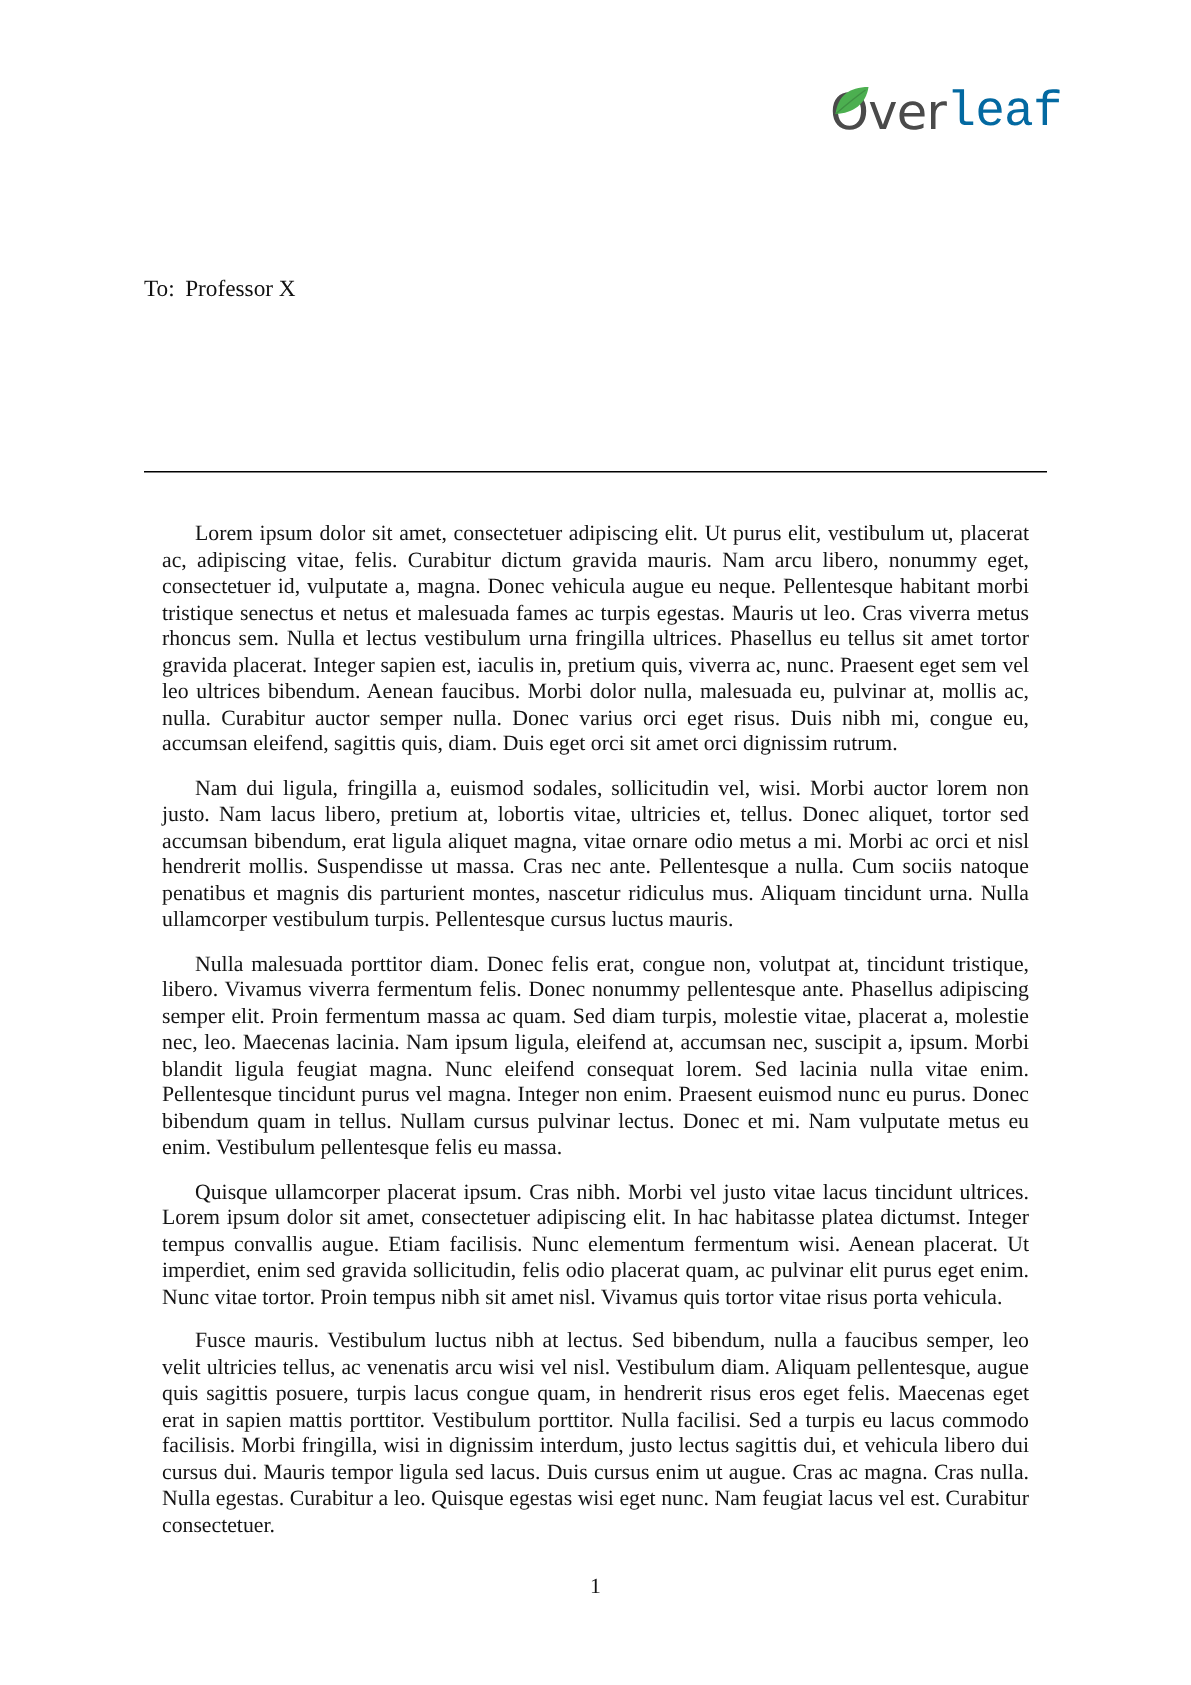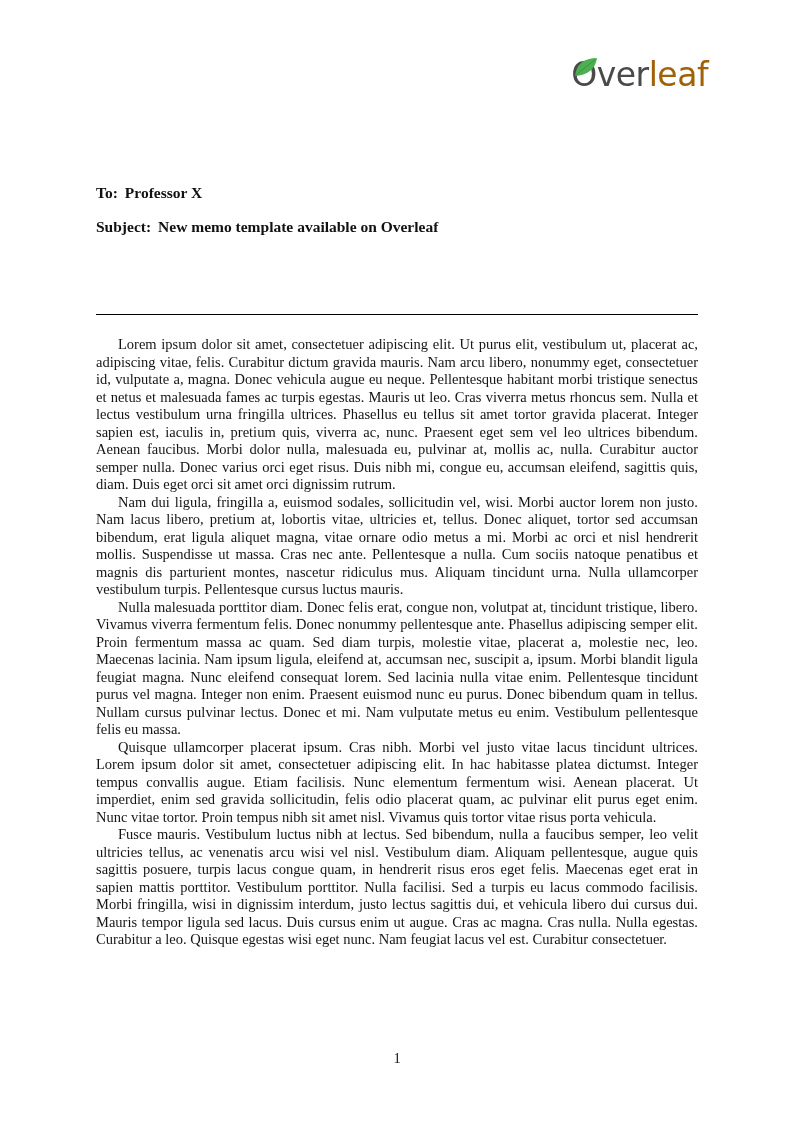--- a/index.html
+++ b/index.html
@@ -33,41 +33,41 @@
   .logo-o-wrap {
     position: relative;
     display: inline-block;
   }
   .logo-leaf {
     position: absolute;
     top: -9px;
     left: 3px;
   }
   .logo-text-over { color: #4a4a4a; }
-  .logo-text-leaf { color: #a16207; }
+  .logo-text-leaf { color: #0369a1; font-family: Liberation Mono, monospace; }
 
   
   .memo-header {
     position: absolute;
     top: 183px;
     left: 96px;
     right: 96px;
     font-size: 15.5px;
   }
   .field-row {
     line-height: 20px;
     margin-bottom: 14px;
     white-space: nowrap;
   }
   .field-label {
-    font-weight: bold;
+    font-weight: normal;
     margin-right: 7px;
   }
   .field-value {
-    font-weight: bold;
+    font-weight: normal;
     text-align: center;
   }
 
   
   .header-divider {
     position: absolute;
     top: 314px;
     left: 96px;
     right: 96px;
     border: none;
@@ -80,21 +80,21 @@
     position: absolute;
     top: 336px;
     left: 96px;
     width: 602px;
     font-size: 14.5px;
     line-height: 17.5px;
     text-align: justify;
     color: #141414;
   }
   .memo-body p {
-    margin: 0;
+    margin: 12px;
     text-indent: 22px;
   }
 
   
   .page-number {
     position: absolute;
     top: 1050px;
     left: 0;
     right: 0;
     text-align: center;
@@ -118,23 +118,20 @@
       </span>
     </span>
     <span class="logo-text-over">ver</span>
     <span class="logo-text-leaf">leaf</span>
   </div>
 
   <div class="memo-header">
     <div class="field-row">
       <span class="field-label">To:</span><span class="field-value">Professor X</span>
     </div>
-    <div class="field-row">
-      <span class="field-label">Subject:</span><span class="field-value">New memo template available on Overleaf</span>
-    </div>
   </div>
 
   <hr class="header-divider">
 
   <div class="memo-body">
     <p>Lorem ipsum dolor sit amet, consectetuer adipiscing elit. Ut purus elit, vestibulum ut, placerat ac, adipiscing vitae, felis. Curabitur dictum gravida mauris. Nam arcu libero, nonummy eget, consectetuer id, vulputate a, magna. Donec vehicula augue eu neque. Pellentesque habitant morbi tristique senectus et netus et malesuada fames ac turpis egestas. Mauris ut leo. Cras viverra metus rhoncus sem. Nulla et lectus vestibulum urna fringilla ultrices. Phasellus eu tellus sit amet tortor gravida placerat. Integer sapien est, iaculis in, pretium quis, viverra ac, nunc. Praesent eget sem vel leo ultrices bibendum. Aenean faucibus. Morbi dolor nulla, malesuada eu, pulvinar at, mollis ac, nulla. Curabitur auctor semper nulla. Donec varius orci eget risus. Duis nibh mi, congue eu, accumsan eleifend, sagittis quis, diam. Duis eget orci sit amet orci dignissim rutrum.</p>
     <p>Nam dui ligula, fringilla a, euismod sodales, sollicitudin vel, wisi. Morbi auctor lorem non justo. Nam lacus libero, pretium at, lobortis vitae, ultricies et, tellus. Donec aliquet, tortor sed accumsan bibendum, erat ligula aliquet magna, vitae ornare odio metus a mi. Morbi ac orci et nisl hendrerit mollis. Suspendisse ut massa. Cras nec ante. Pellentesque a nulla. Cum sociis natoque penatibus et magnis dis parturient montes, nascetur ridiculus mus. Aliquam tincidunt urna. Nulla ullamcorper vestibulum turpis. Pellentesque cursus luctus mauris.</p>
     <p>Nulla malesuada porttitor diam. Donec felis erat, congue non, volutpat at, tincidunt tristique, libero. Vivamus viverra fermentum felis. Donec nonummy pellentesque ante. Phasellus adipiscing semper elit. Proin fermentum massa ac quam. Sed diam turpis, molestie vitae, placerat a, molestie nec, leo. Maecenas lacinia. Nam ipsum ligula, eleifend at, accumsan nec, suscipit a, ipsum. Morbi blandit ligula feugiat magna. Nunc eleifend consequat lorem. Sed lacinia nulla vitae enim. Pellentesque tincidunt purus vel magna. Integer non enim. Praesent euismod nunc eu purus. Donec bibendum quam in tellus. Nullam cursus pulvinar lectus. Donec et mi. Nam vulputate metus eu enim. Vestibulum pellentesque felis eu massa.</p>
     <p>Quisque ullamcorper placerat ipsum. Cras nibh. Morbi vel justo vitae lacus tincidunt ultrices. Lorem ipsum dolor sit amet, consectetuer adipiscing elit. In hac habitasse platea dictumst. Integer tempus convallis augue. Etiam facilisis. Nunc elementum fermentum wisi. Aenean placerat. Ut imperdiet, enim sed gravida sollicitudin, felis odio placerat quam, ac pulvinar elit purus eget enim. Nunc vitae tortor. Proin tempus nibh sit amet nisl. Vivamus quis tortor vitae risus porta vehicula.</p>
     <p>Fusce mauris. Vestibulum luctus nibh at lectus. Sed bibendum, nulla a faucibus semper, leo velit ultricies tellus, ac venenatis arcu wisi vel nisl. Vestibulum diam. Aliquam pellentesque, augue quis sagittis posuere, turpis lacus congue quam, in hendrerit risus eros eget felis. Maecenas eget erat in sapien mattis porttitor. Vestibulum porttitor. Nulla facilisi. Sed a turpis eu lacus commodo facilisis. Morbi fringilla, wisi in dignissim interdum, justo lectus sagittis dui, et vehicula libero dui cursus dui. Mauris tempor ligula sed lacus. Duis cursus enim ut augue. Cras ac magna. Cras nulla. Nulla egestas. Curabitur a leo. Quisque egestas wisi eget nunc. Nam feugiat lacus vel est. Curabitur consectetuer.</p>

